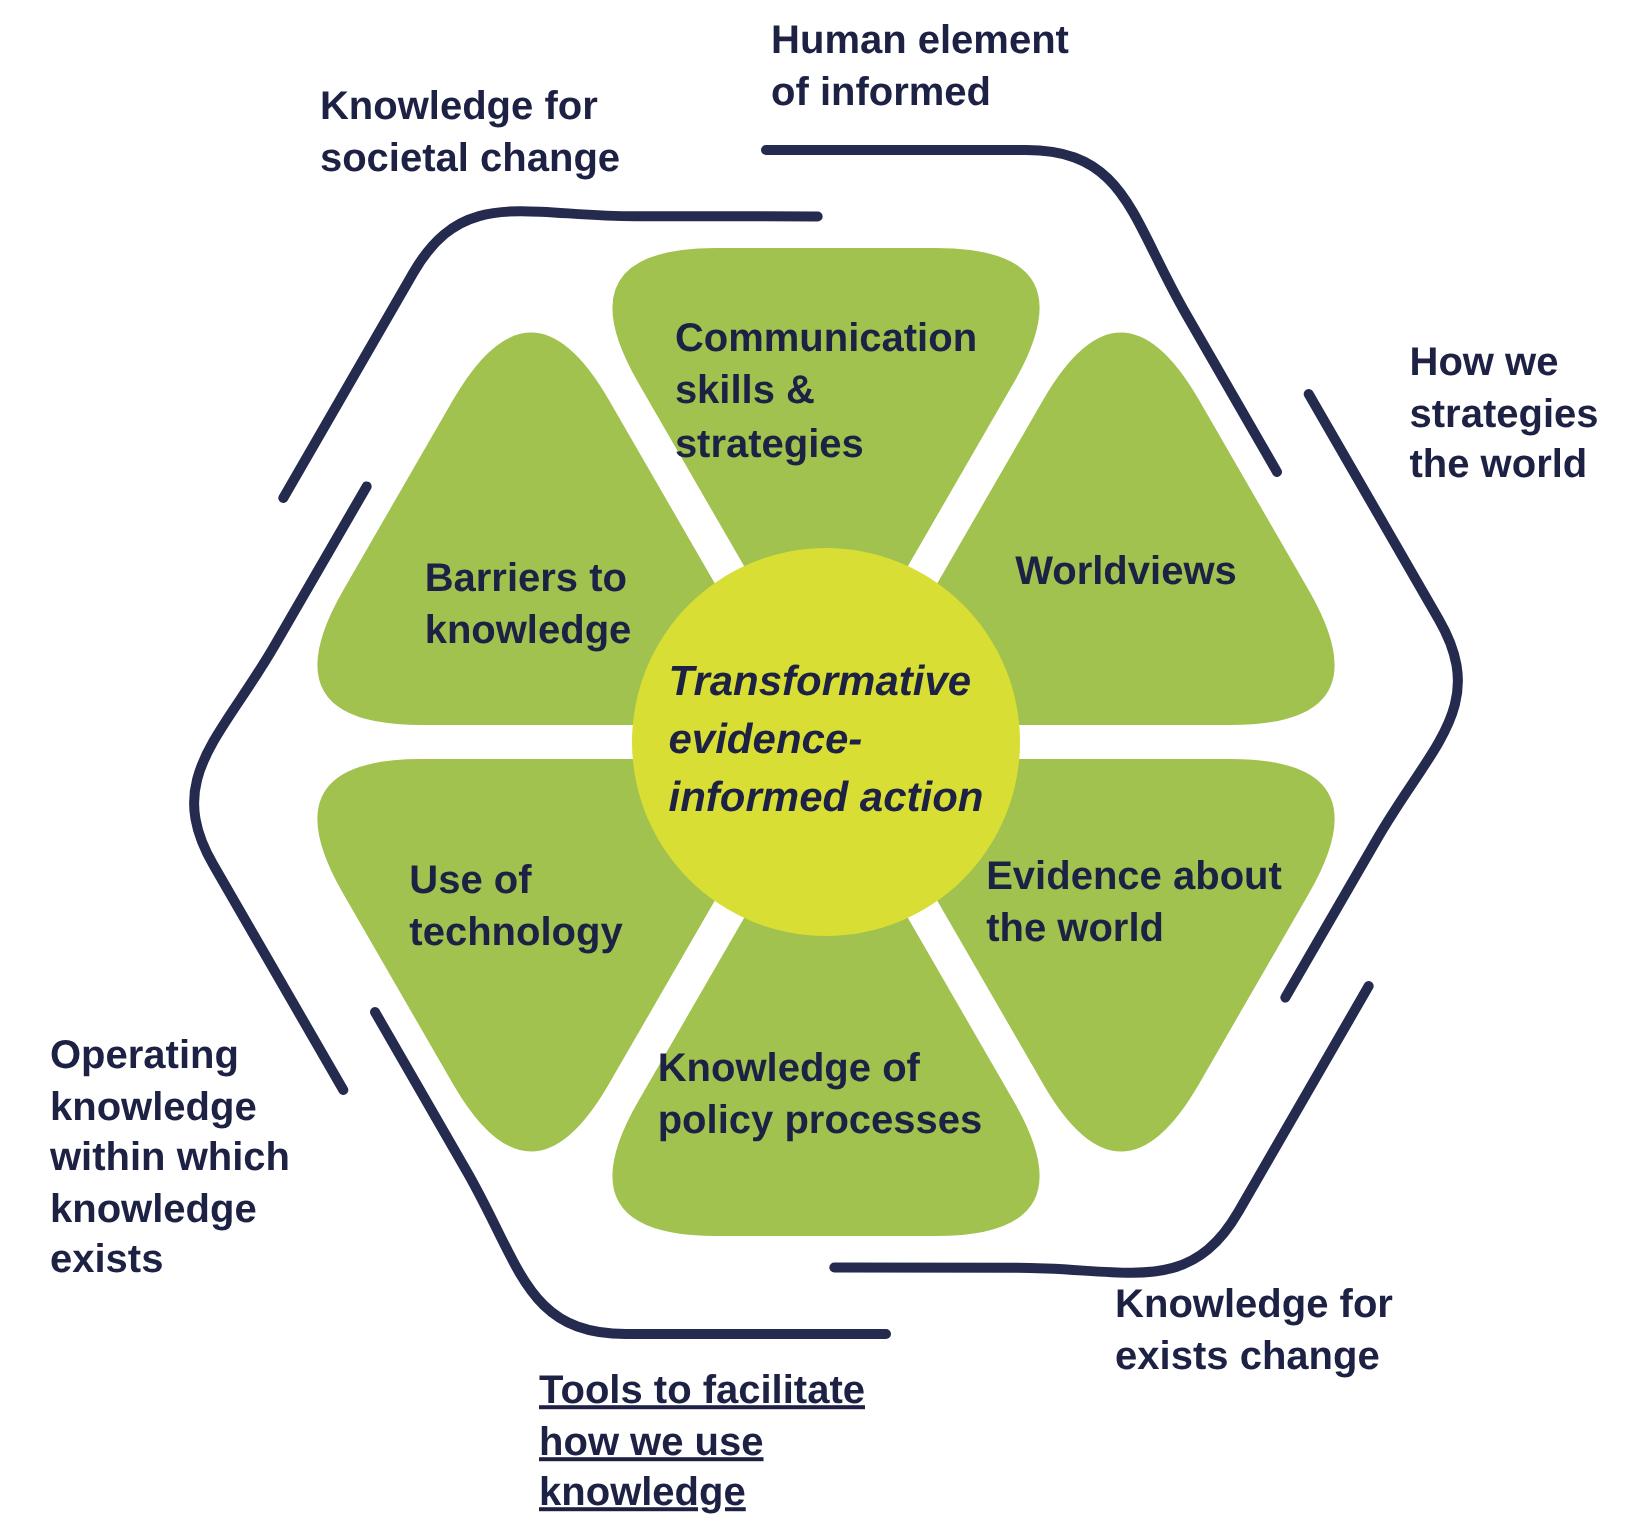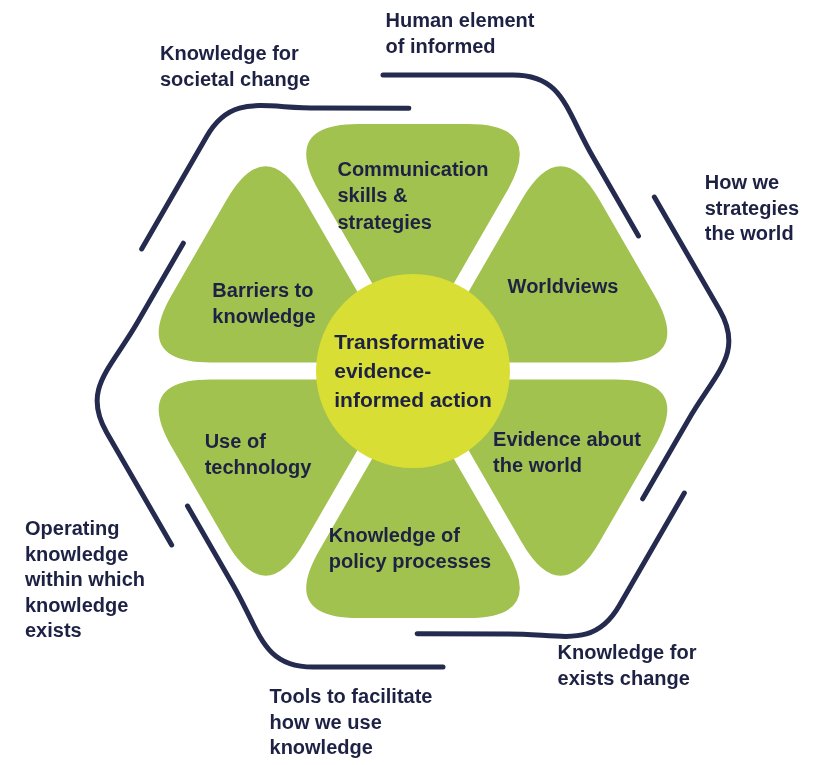--- a/index.html
+++ b/index.html
@@ -23,33 +23,33 @@
     text-align:left;
     font-weight:bold;
     color:var(--text);
     white-space:nowrap;
   }
   .petal-lbl{font-size:20px;line-height:1.32;}
   .outer-lbl{font-size:20px;line-height:1.28;}
   .center-lbl{font-size:21px;line-height:1.38;}
 
   
-  #lbl-center{left:413px;top:371px;}
+  #lbl-center{left:413px;top:371px;font-style:italic;}
   #lbl-communication{left:413px;top:196px;}
   #lbl-worldviews{left:563px;top:286px;}
   #lbl-evidence{left:567px;top:452px;}
   #lbl-policy-processes{left:410px;top:548px;}
   #lbl-technology{left:258px;top:454px;}
   #lbl-barriers{left:253px;top:303px;margin-left:11px;}
 
   #lbl-human-element{left:460px;top:34px;}
   #lbl-societal-change{left:235px;top:67px;}
   #lbl-understand-world{left:752px;top:208px;}
   #lbl-policy-change{left:627px;top:666px;}
-  #lbl-tools{left:351px;top:722px;}
+  #lbl-tools{left:351px;top:722px;text-decoration:underline;}
   #lbl-operating{left:85px;top:580px;}
 </style>
 </head>
 <body>
 
 <div id="stage">
 
   <svg id="hex-svg" width="823" height="765" viewBox="0 0 823 765" aria-hidden="true">
     <defs>
 

